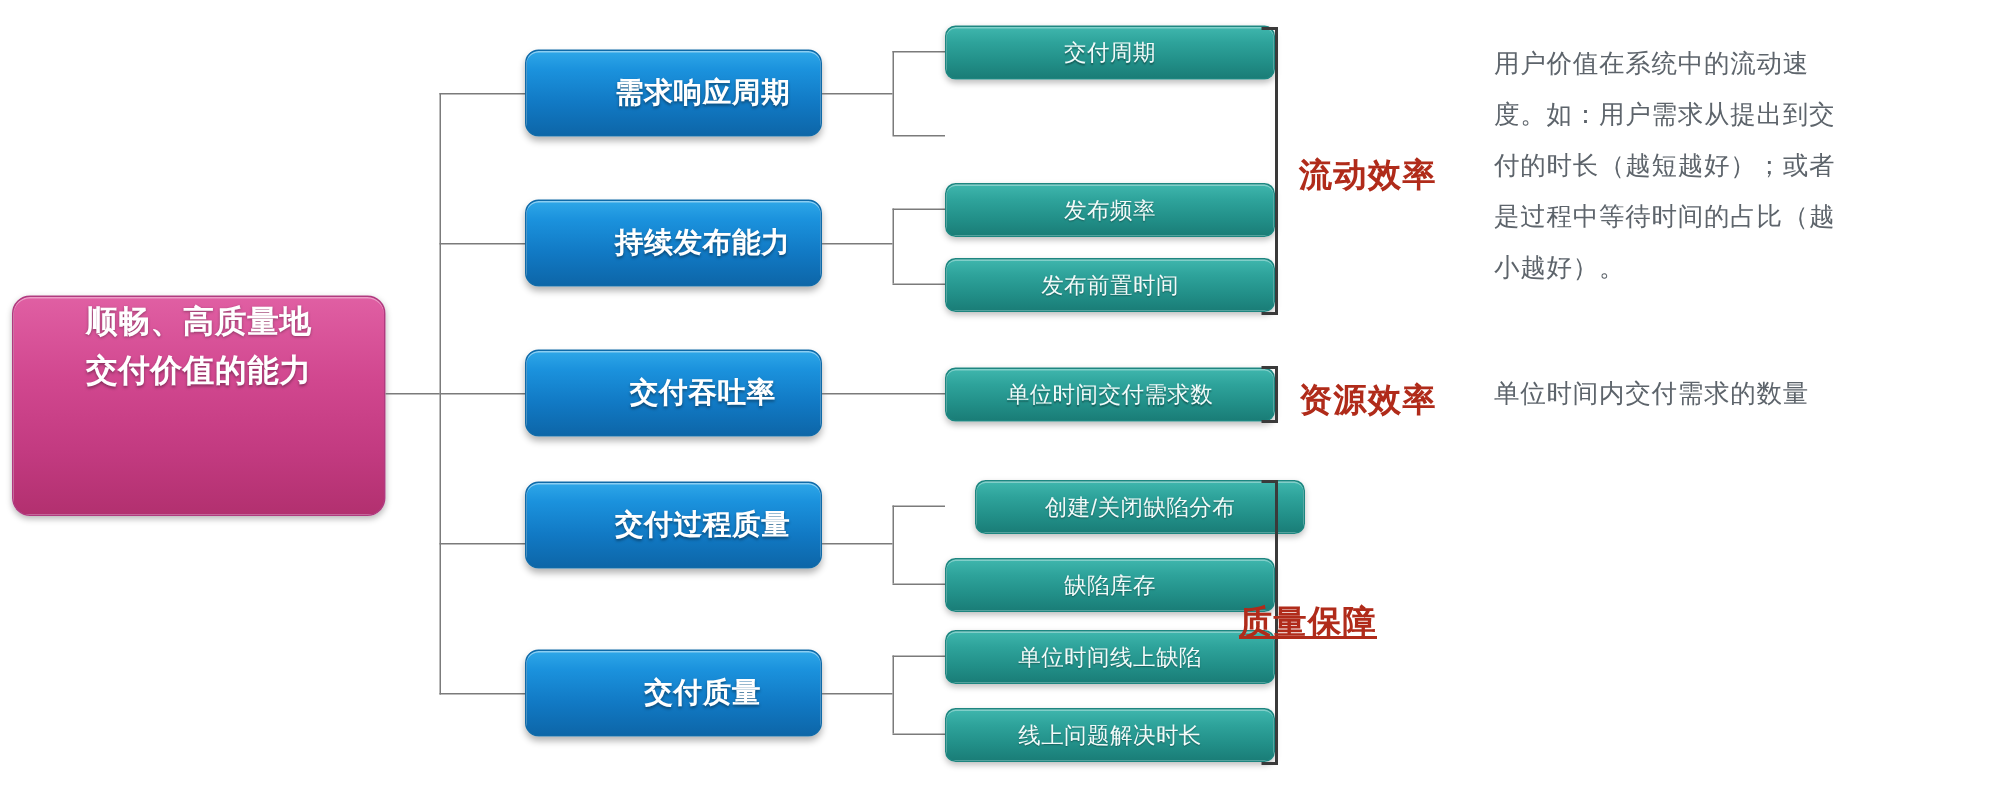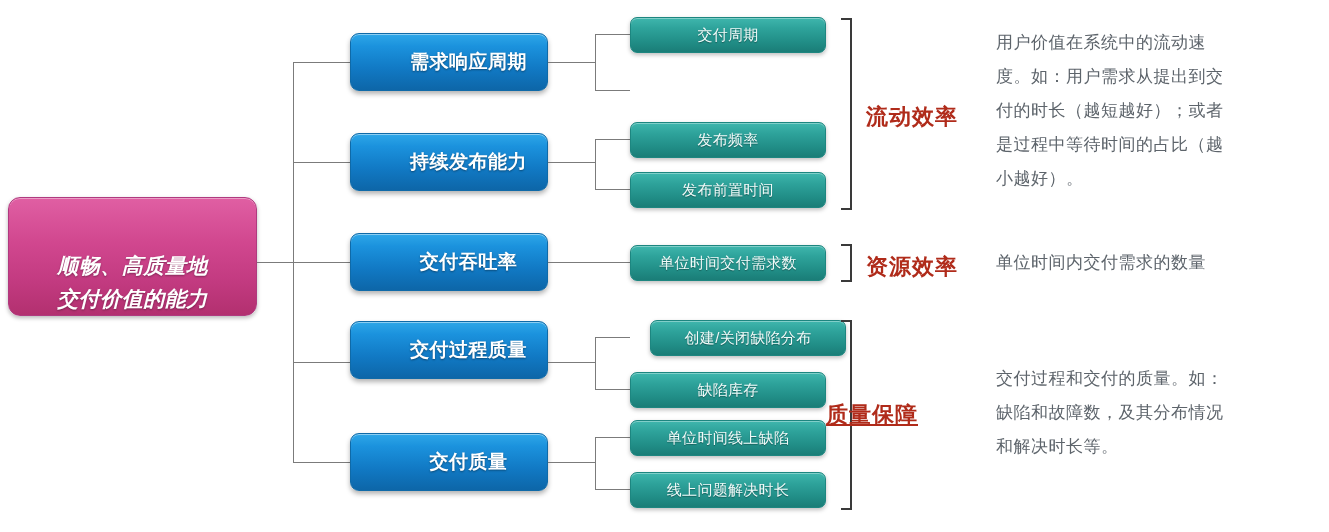--- a/index.html
+++ b/index.html
@@ -9,26 +9,26 @@
     background:#ffffff;
     font-family:"Liberation Sans","DejaVu Sans",sans-serif;
     overflow:hidden;
     position:relative;
   }
   #stage { position:relative; width:1329px; height:532px; }
 
   
   .root-node {
     position:absolute;
-    left:8px; top:197px; width:249px; height:119px;
+    left:8px; top:197px; width:249px; height:147px;
     border-radius:12px;
     background:linear-gradient(180deg,#e05fa3 0%,#d1478f 38%,#c23a80 72%,#b2306f 100%);
     border:1px solid #b03a7f;
     box-shadow:0 2px 4px rgba(0,0,0,0.28), inset 0 1px 0 rgba(255,255,255,0.38);
-    display:flex; align-items:flex-end; justify-content:center;font-style:italic;
+    display:flex; align-items:flex-start; justify-content:center;
   }
   .root-node .txt {
     color:#ffffff; font-size:21px; font-weight:bold; line-height:33px;
     text-align:center; letter-spacing:0.5px;
     text-shadow:0 1px 2px rgba(0,0,0,0.35);
     white-space:pre-line;
   }
 
   
   .blue-box {
@@ -43,21 +43,21 @@
   .blue-box .txt {
     color:#ffffff; font-size:19px; font-weight:bold; letter-spacing:0.5px;
     text-shadow:0 1px 2px rgba(0,0,0,0.40);
     white-space:nowrap;
     margin-left:39px;
   }
 
   
   .green-box {
     position:absolute;
-    left:630px; width:196px; height:36px;
+    left:630px; width:220px; height:36px;
     border-radius:7px;
     background:linear-gradient(180deg,#3fb6ad 0%,#2ea39b 30%,#218e87 70%,#1a7d77 100%);
     border:1px solid #1d8680;
     box-shadow:0 2px 4px rgba(0,0,0,0.26), inset 0 1px 0 rgba(255,255,255,0.35);
     display:flex; align-items:center; justify-content:center;
   }
   .green-box .txt {
     color:#f2fbfa; font-size:15px; letter-spacing:0.3px;
     text-shadow:0 1px 1px rgba(0,0,0,0.35);
     white-space:nowrap;
@@ -195,17 +195,14 @@
   <div class="cat-label" style="left:866px; top:102px;">流动效率</div>
   <div class="cat-label" style="left:866px; top:252px;text-align:center;">资源效率</div>
   <div class="cat-label" style="left:826px; top:400px;text-decoration:underline;">质量保障</div>
 
   <div class="desc" style="left:996px; top:26px; width:320px;">用户价值在系统中的流动速
 度。如：用户需求从提出到交
 付的时长（越短越好）；或者
 是过程中等待时间的占比（越
 小越好）。</div>
   <div class="desc" style="left:996px; top:246px; width:320px;">单位时间内交付需求的数量</div>
-  <div class="desc" style="left:996px; top:362px; width:320px;">交付过程和交付的质量。如：
-缺陷和故障数，及其分布情况
-和解决时长等。</div>
 
 </div>
 
 </body></html>

